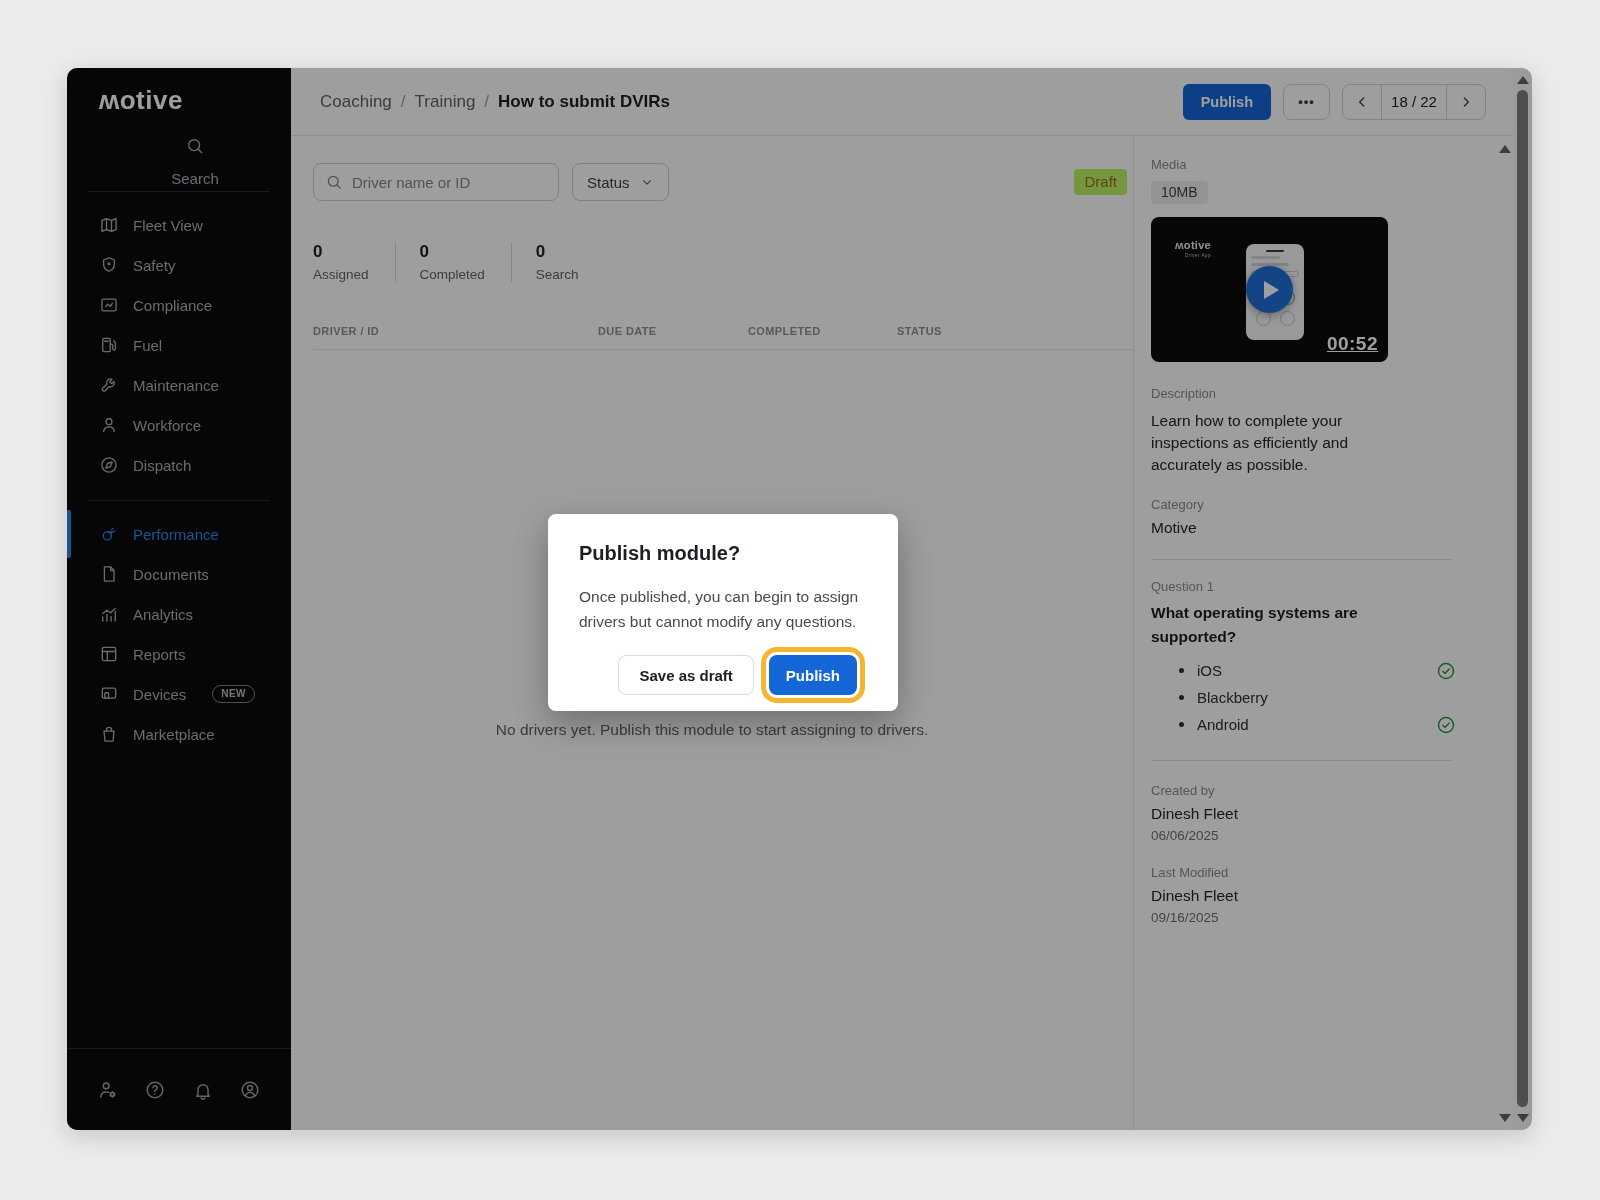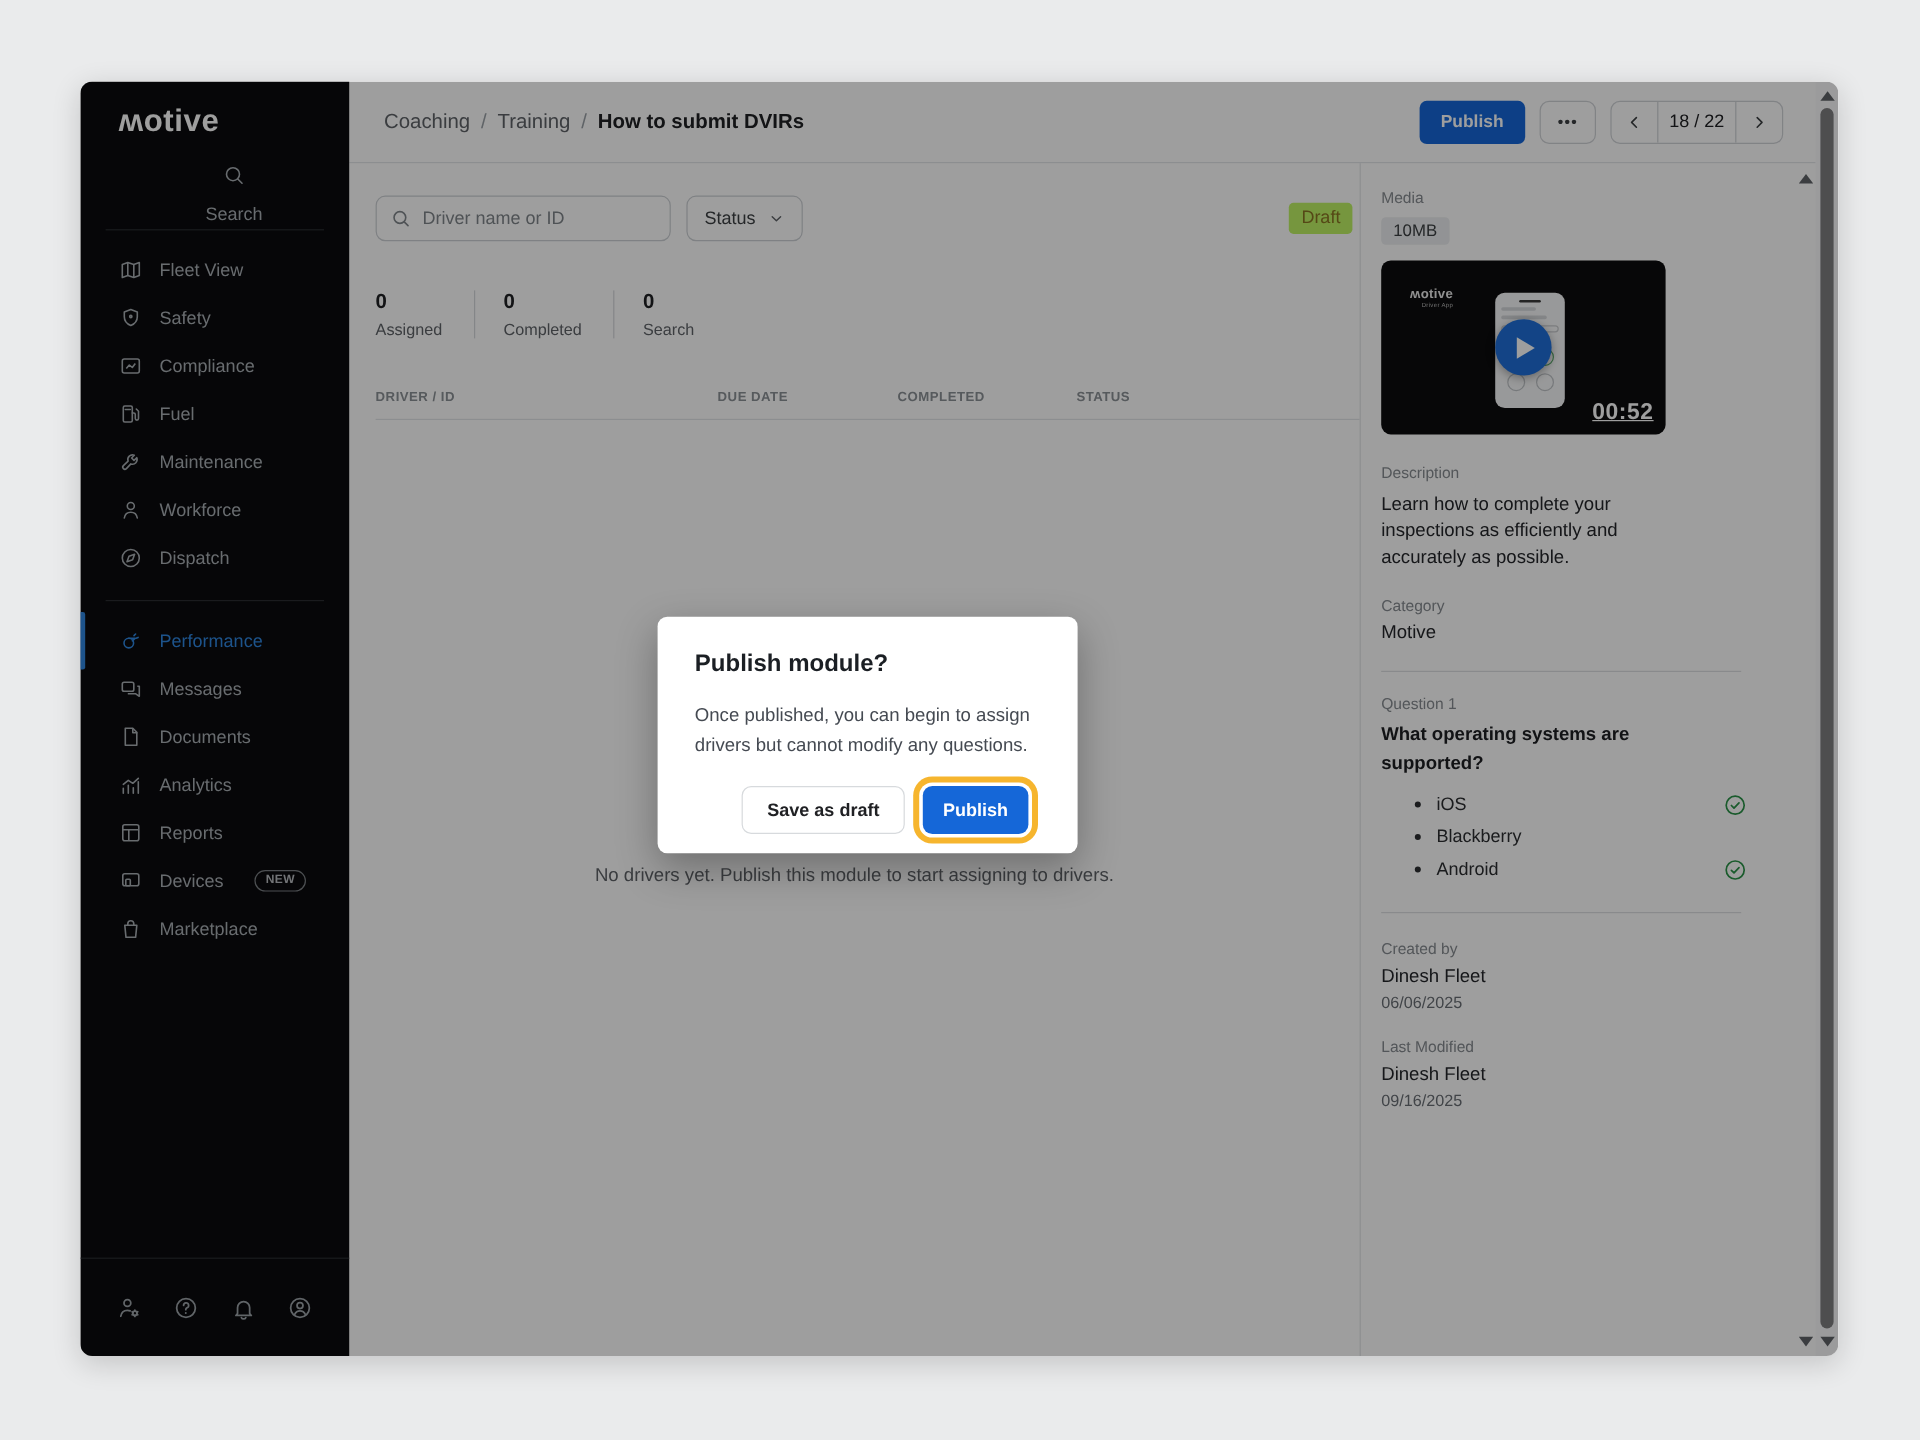--- a/index.html
+++ b/index.html
@@ -212,27 +212,20 @@
       <div class="nav-item active">
         <span class="active-bar"></span>
         <svg width="20" height="20" viewBox="0 0 24 24" fill="none" stroke="currentColor" stroke-width="1.6" stroke-linecap="round">
             <circle cx="10" cy="14.3" r="4.8"></circle>
             <path d="M10 9.5h5.8M13.5 12l2.8-2.5M16.8 5.2l-1.6 1.6M19.3 8.6l-2 .8"></path>
           </svg>
         <span>Performance</span>
       </div>
       <div class="nav-item">
         <svg width="20" height="20" viewBox="0 0 24 24" fill="none" stroke="currentColor" stroke-width="1.6" stroke-linejoin="round">
-            <rect x="3.5" y="5.5" width="11.5" height="9" rx="1.8"></rect>
-            <path d="M18.5 9.5h2v10l-3.5-2.5H9"></path>
-          </svg>
-        <span>Messages</span>
-      </div>
-      <div class="nav-item">
-        <svg width="20" height="20" viewBox="0 0 24 24" fill="none" stroke="currentColor" stroke-width="1.6" stroke-linejoin="round">
             <path d="M6.5 3.5h7.5l4 4v13H6.5z"></path>
             <path d="M14 3.5V8h4.5"></path>
           </svg>
         <span>Documents</span>
       </div>
       <div class="nav-item">
         <svg width="20" height="20" viewBox="0 0 24 24" fill="none" stroke="currentColor" stroke-width="1.6" stroke-linecap="round" stroke-linejoin="round">
             <path d="M4.5 20.5v-5M9.5 20.5v-8M14.5 20.5v-5.5M19.5 20.5V9"></path>
             <path d="m4.5 11.5 5-4 4.5 3 5.5-5"></path>
           </svg>

